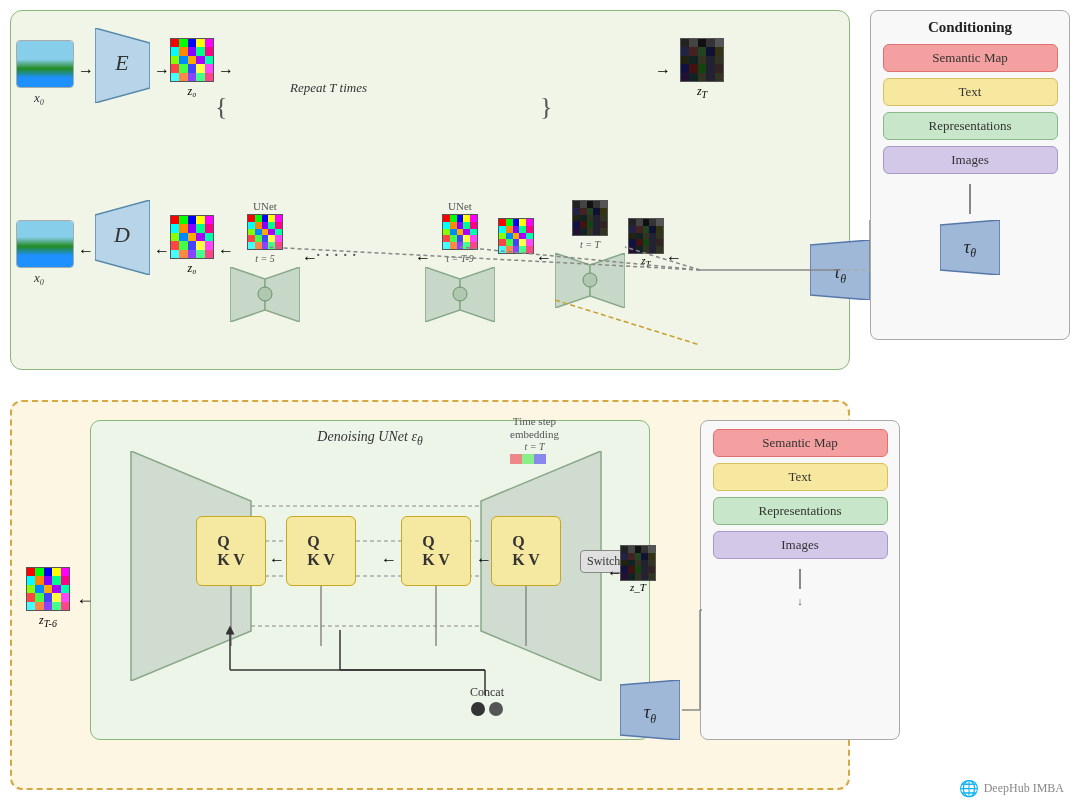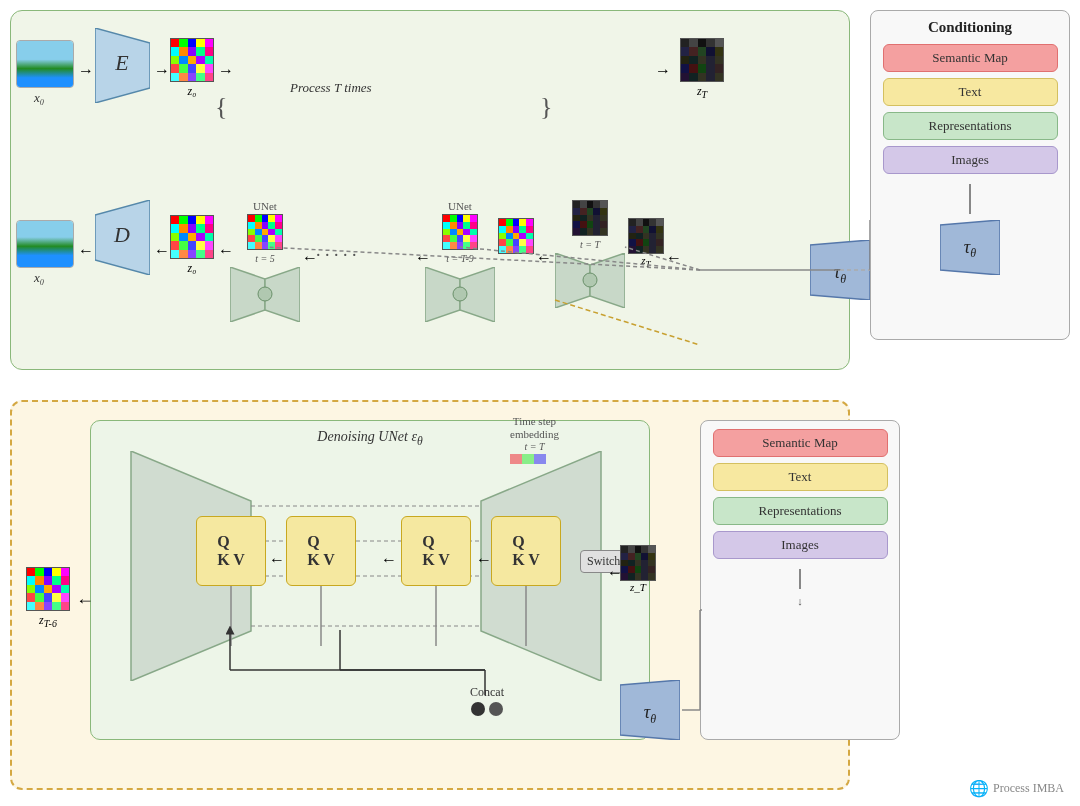--- a/index.html
+++ b/index.html
@@ -209,21 +209,21 @@
     }
   </style>
 </head>
 <body>
 
 <div class="diagram-container">
 
   <div class="top-section"></div>
 
 
-  <div class="label" style="top:80px;left:290px;font-style:italic;">Process T times</div>
+  <div class="label" style="top:80px;left:290px;font-style:italic;">Repeat T times</div>
 
   <div style="position:absolute;top:92px;left:215px;font-size:26px;color:#555;">{</div>
   <div style="position:absolute;top:92px;left:540px;font-size:26px;color:#555;">}</div>
 
   <div style="position:absolute;top:40px;left:16px;">
     <div class="img-thumb">
       <div class="landscape-img"></div>
     </div>
     <div class="label" style="position:relative;top:2px;left:18px;font-style:italic;">x₀</div>
   </div>
@@ -762,16 +762,16 @@
   </div>
 
   <svg style="position:absolute;top:400px;left:0;width:1080px;height:406px;pointer-events:none;">
     <line x1="682" y1="310" x2="700" y2="310" stroke="#888" stroke-width="1.5"></line>
     <line x1="700" y1="310" x2="700" y2="210" stroke="#888" stroke-width="1.5"></line>
     <line x1="700" y1="210" x2="702" y2="210" stroke="#888" stroke-width="1.5"></line>
   </svg>
 
   <div class="watermark">
     <span style="font-size:16px;">🌐</span>
-    <span>Process IMBA</span>
+    <span>DeepHub IMBA</span>
   </div>
 
 </div>
 
 </body></html>

